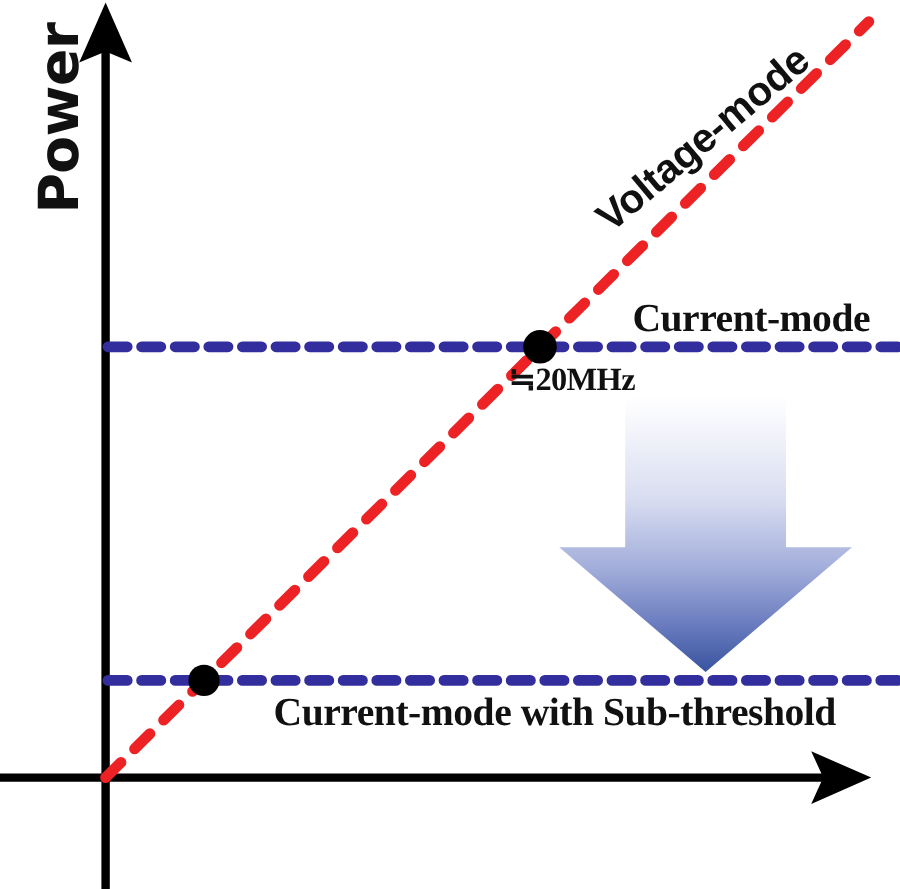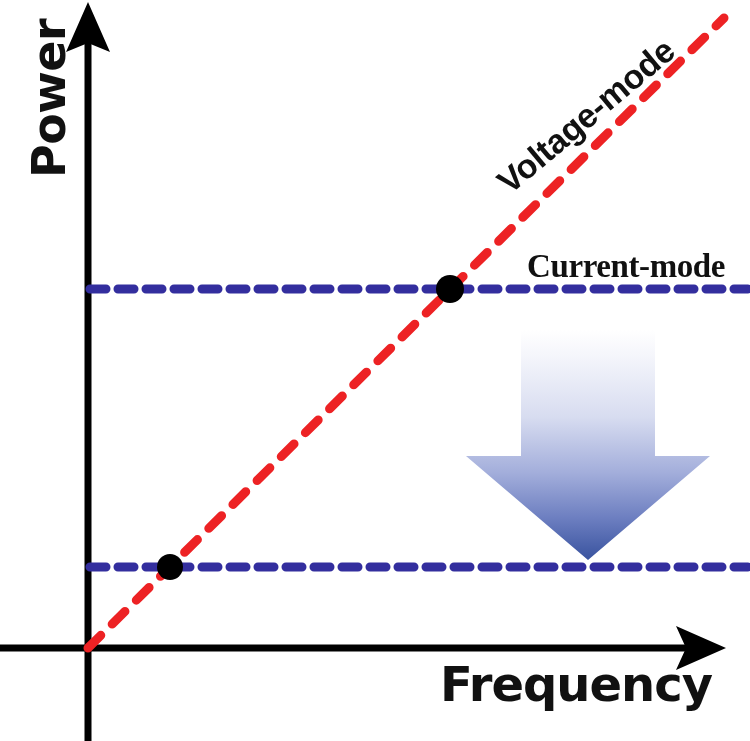--- a/index.html
+++ b/index.html
@@ -114,21 +114,22 @@
     <line x1="88" y1="648" x2="724" y2="18" stroke="#ED2224" stroke-width="9" stroke-dasharray="18 16" stroke-linecap="round"></line>
 
     <polygon points="521,330 655,330 655,456 710,456 588,560 466,456 521,456" fill="url(#arrowGrad)"></polygon>
 
     <circle cx="450" cy="289" r="14" fill="#000000"></circle>
     <circle cx="170" cy="567" r="13" fill="#000000"></circle>
   </svg>
 
   <div class="lbl" id="y-axis-title">Power</div>
 
-  <div class="lbl" id="x-axis-title">Frequency</div>
 
   <div class="lbl" id="voltage-mode-label">Voltage-mode</div>
 
   <div class="lbl" id="current-mode-label">Current-mode</div>
 
+  <div class="lbl" id="sub-threshold-label">Current-mode with Sub-threshold</div>
 
+  <div class="lbl" id="crossover-freq-label">≒20MHz</div>
 
 </div>
 
 </body></html>

